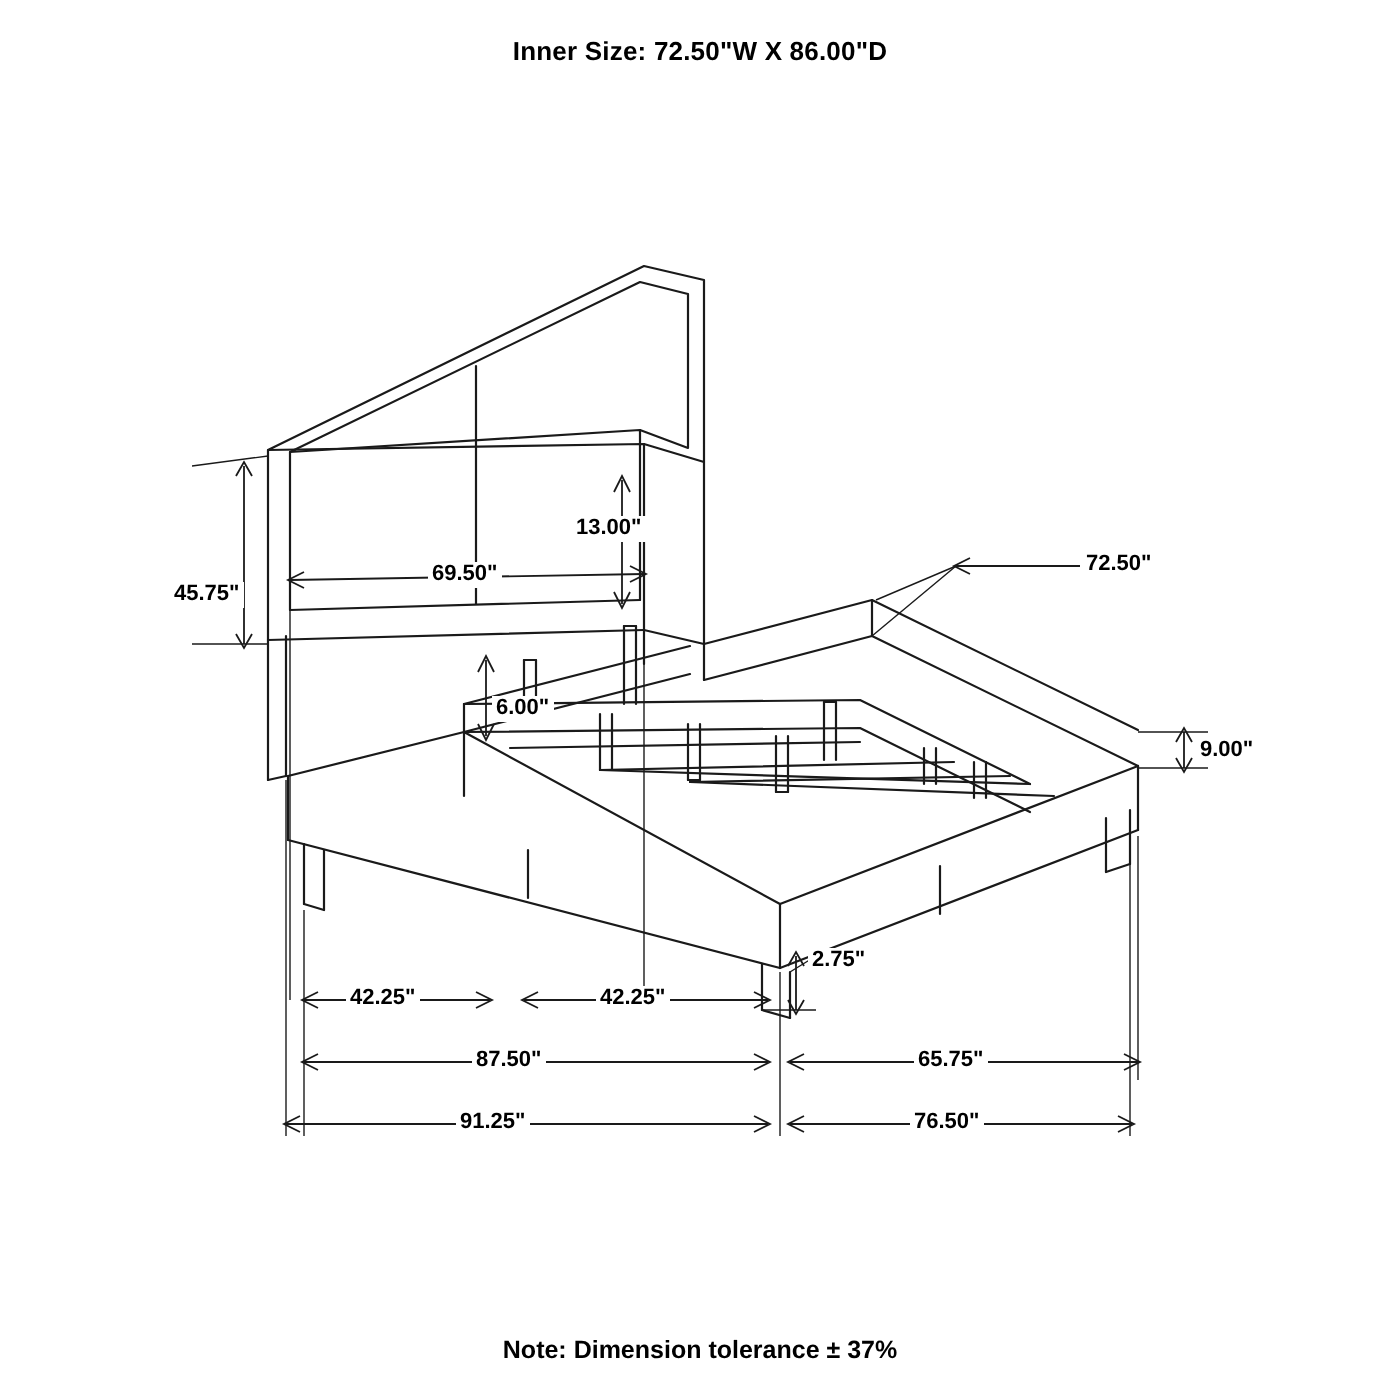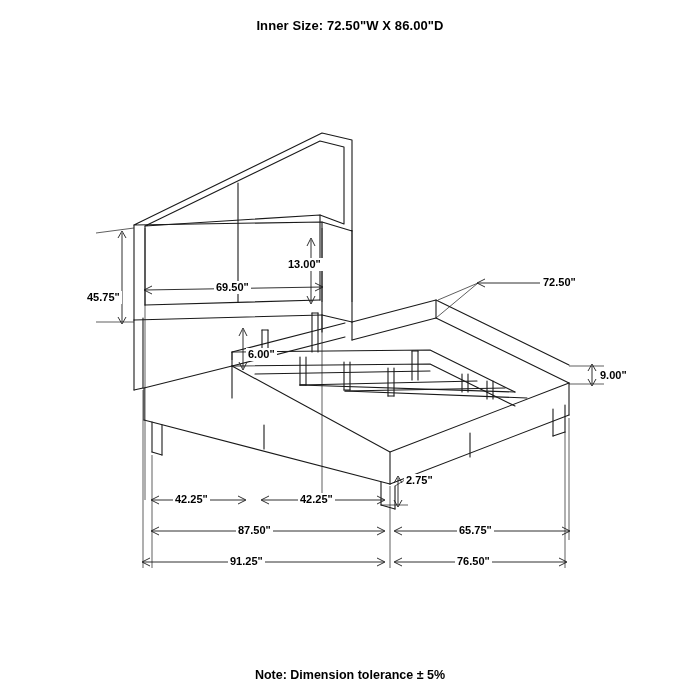--- a/index.html
+++ b/index.html
@@ -265,14 +265,14 @@
   <div class="dimlabel" style="left:541px; top:276px;">72.50"</div>
   <div class="dimlabel" style="left:598px; top:369px;">9.00"</div>
   <div class="dimlabel" style="left:404px; top:474px;">2.75"</div>
   <div class="dimlabel" style="left:173px; top:493px;">42.25"</div>
   <div class="dimlabel" style="left:298px; top:493px;">42.25"</div>
   <div class="dimlabel" style="left:236px; top:524px;">87.50"</div>
   <div class="dimlabel" style="left:457px; top:524px;">65.75"</div>
   <div class="dimlabel" style="left:228px; top:555px;">91.25"</div>
   <div class="dimlabel" style="left:455px; top:555px;">76.50"</div>
 
-  <div class="footnote">Note: Dimension tolerance ± 5%</div>
+  <div class="footnote">Note: Dimension tolerance ± 37%</div>
 </div>
 
 </body></html>

